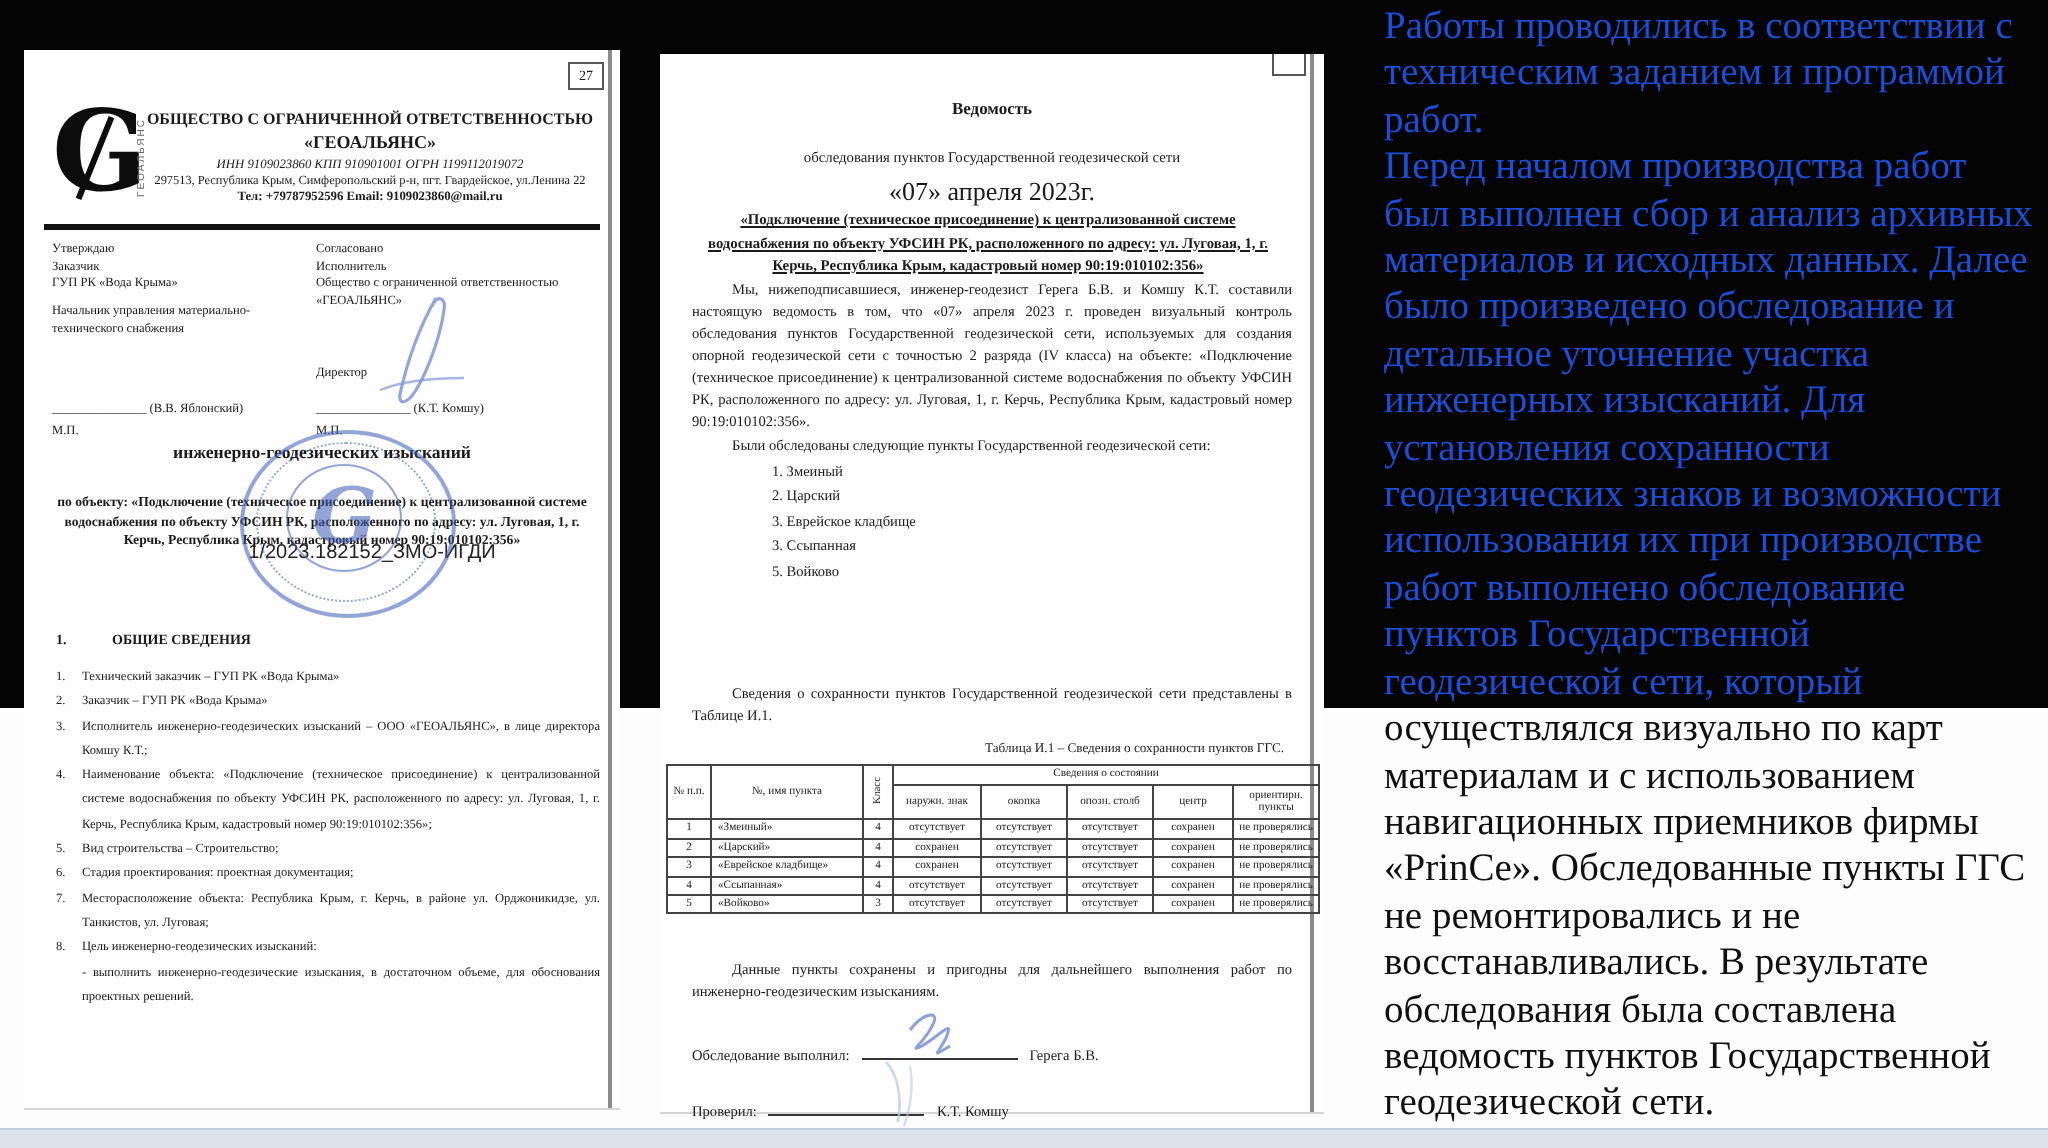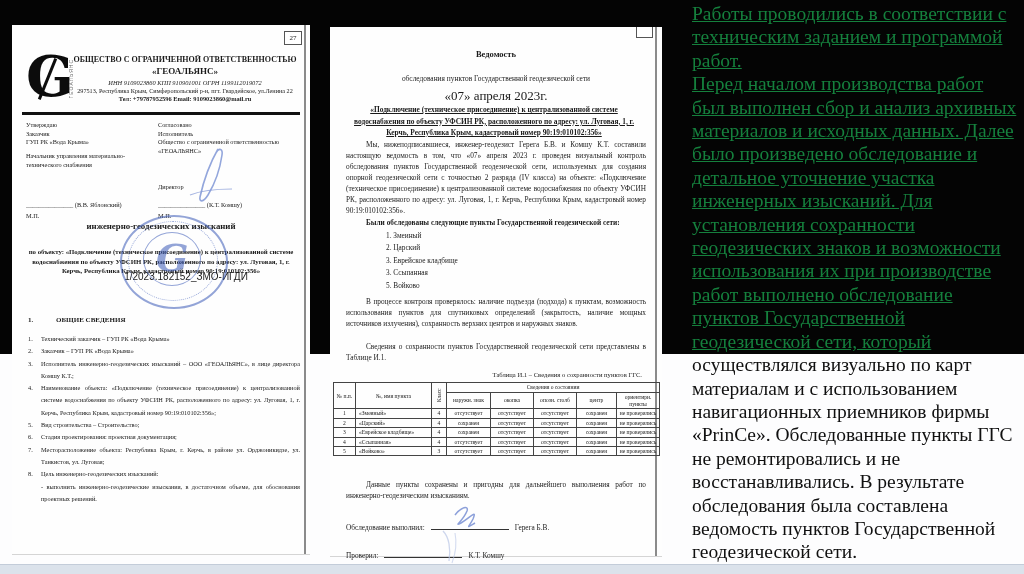--- a/index.html
+++ b/index.html
@@ -71,41 +71,41 @@
   .sig-svg{position:absolute;z-index:3;}
 
   
   .v-title{position:absolute;left:0;top:22px;width:100%;text-align:center;font-size:8.5px;font-weight:700;}
   .v-sub1{position:absolute;left:0;top:47px;width:100%;text-align:center;font-size:7.4px;}
   .v-sub2{position:absolute;left:0;top:61px;width:100%;text-align:center;font-size:13px;}
   .v-object{position:absolute;left:18px;top:77px;width:292px;text-align:center;font-size:7.4px;
             font-weight:700;line-height:11.5px;text-decoration:underline;}
   .v-para{font-size:7.3px;line-height:11px;text-align:justify;text-indent:20px;position:absolute;left:16px;width:300px;}
   .v-p1{top:112px;}
-  .v-intro{top:190px;font-weight:bold;}
+  .v-intro{top:190px;}
   .v-points{position:absolute;left:56px;top:203px;font-size:7.3px;line-height:12.4px;}
   .v-p3{top:269px;}
   .v-p4{top:314px;}
   .v-caption{position:absolute;left:16px;top:344px;width:296px;text-align:right;font-size:6.6px;padding-right:4px;}
   table.gts{position:absolute;left:3px;top:355px;border-collapse:collapse;table-layout:fixed;width:326px;
             font-size:5.6px;line-height:6.4px;text-align:center;}
   table.gts th,table.gts td{border:1px solid #444;padding:1px 1px;font-weight:400;overflow:hidden;}
   table.gts .name-cell{text-align:left;padding-left:3px;}
   .klass-v{writing-mode:vertical-rl;transform:rotate(180deg);margin:0 auto;font-size:5.4px;height:22px;}
   .v-closing{top:452px;}
   .v-signline{position:absolute;left:16px;font-size:7.3px;}
   .v-sign1{top:495px;}
   .v-sign2{top:523px;}
   .uline{display:inline-block;border-bottom:1px solid #333;width:78px;height:7px;margin:0 6px;}
 
   
   .right-text{position:absolute;left:692px;top:2px;width:327px;z-index:2;
               font-family:"Liberation Serif",serif;font-size:19.5px;line-height:23.4px;}
   .right-text p{margin:0;}
-  .on-black{color:#15803d;text-decoration:underline;}
+  .on-black{color:#1d4ed8;}
   .on-white{color:#101010;}
 </style>
 </head>
 <body>
 
 <div id="slide">
   <div class="black-bg"></div>
   <div class="bottom-strip"></div>
 
   <div class="page" id="left-page">
@@ -198,21 +198,20 @@
     <div class="v-para v-intro">Были обследованы следующие пункты Государственной геодезической сети:</div>
 
     <div class="v-points">
       <div>1. Змеиный</div>
       <div>2. Царский</div>
       <div>3. Еврейское кладбище</div>
       <div>3. Ссыпанная</div>
       <div>5. Войково</div>
     </div>
 
-    <div class="v-para v-p3">В процессе контроля проверялось: наличие подъезда (подхода) к пунктам, возможность использования пунктов для спутниковых определений (закрытость, наличие мощных источников излучения), сохранность верхних центров и наружных знаков.</div>
     <div class="v-para v-p4">Сведения о сохранности пунктов Государственной геодезической сети представлены в Таблице И.1.</div>
     <div class="v-caption">Таблица И.1 – Сведения о сохранности пунктов ГГС.</div>
 
     <table class="gts">
       <colgroup>
         <col style="width:22px">
           <col style="width:76px">
           <col style="width:15px">
         <col style="width:44px">
           <col style="width:43px">

